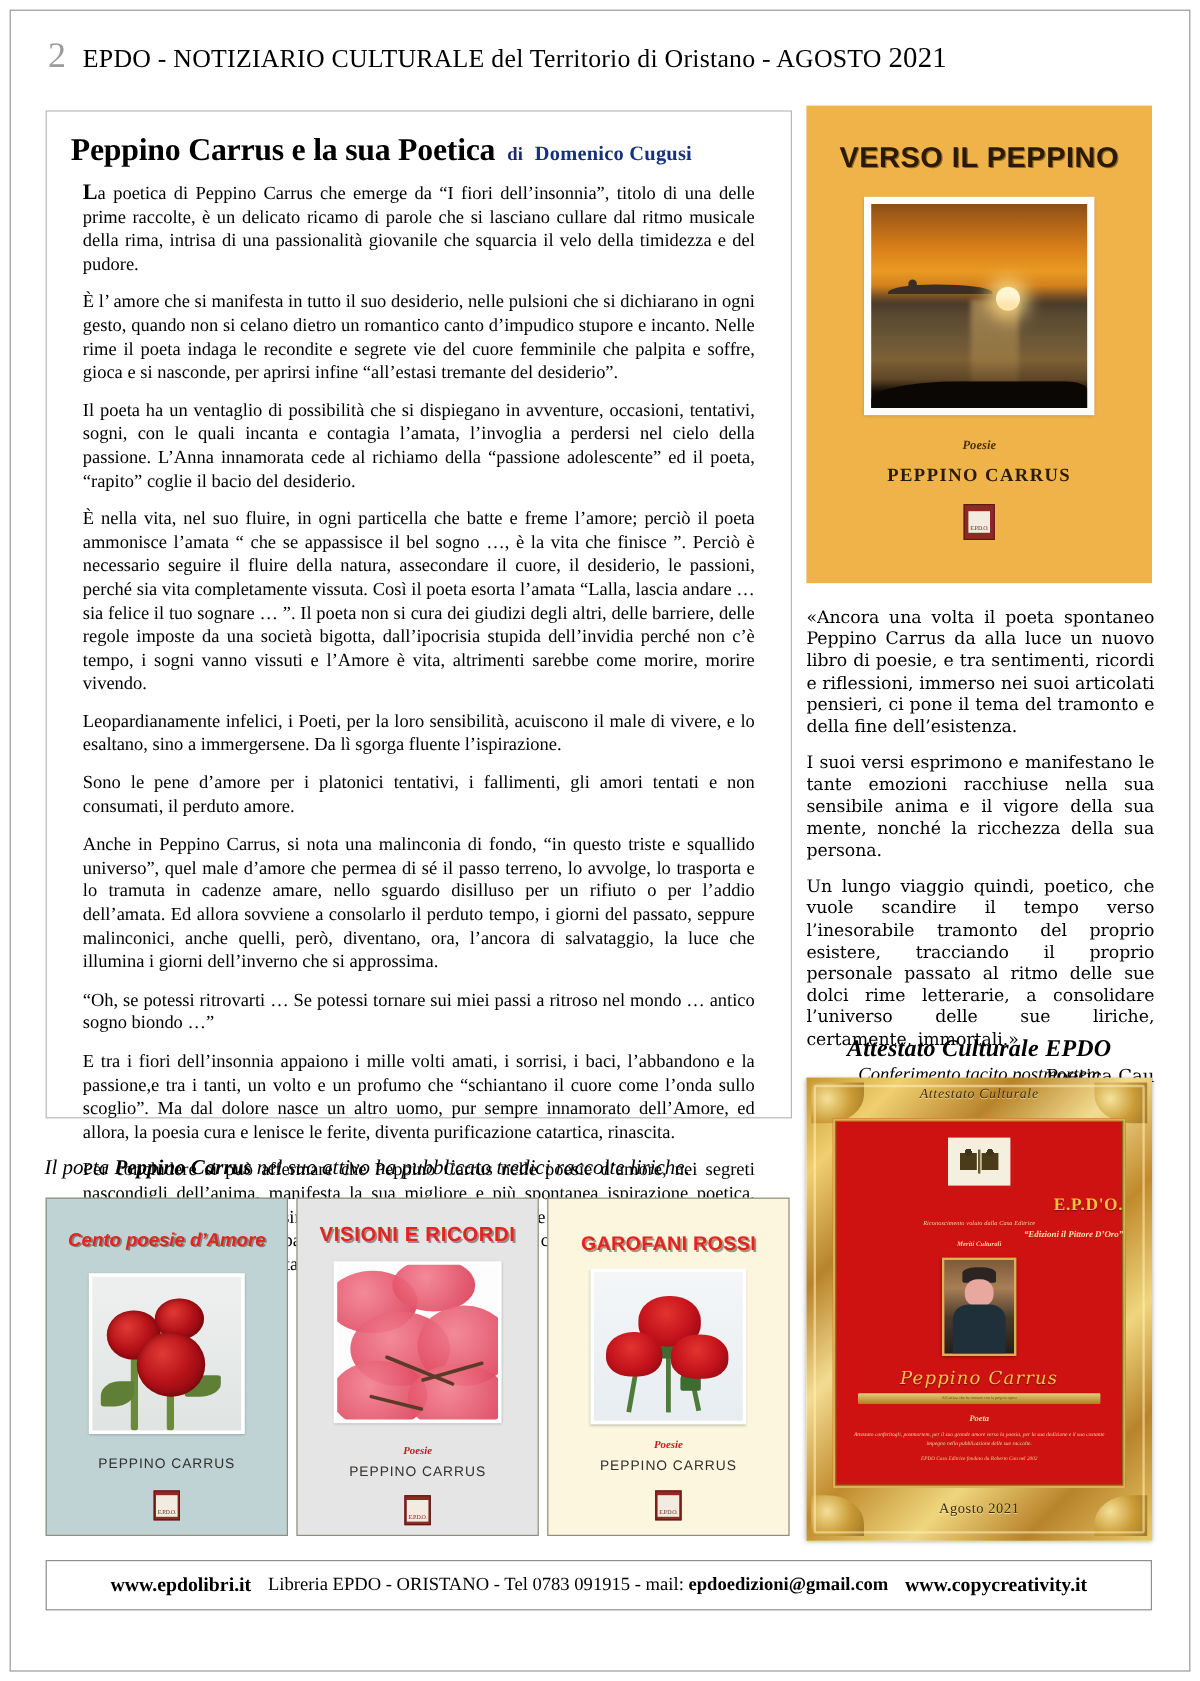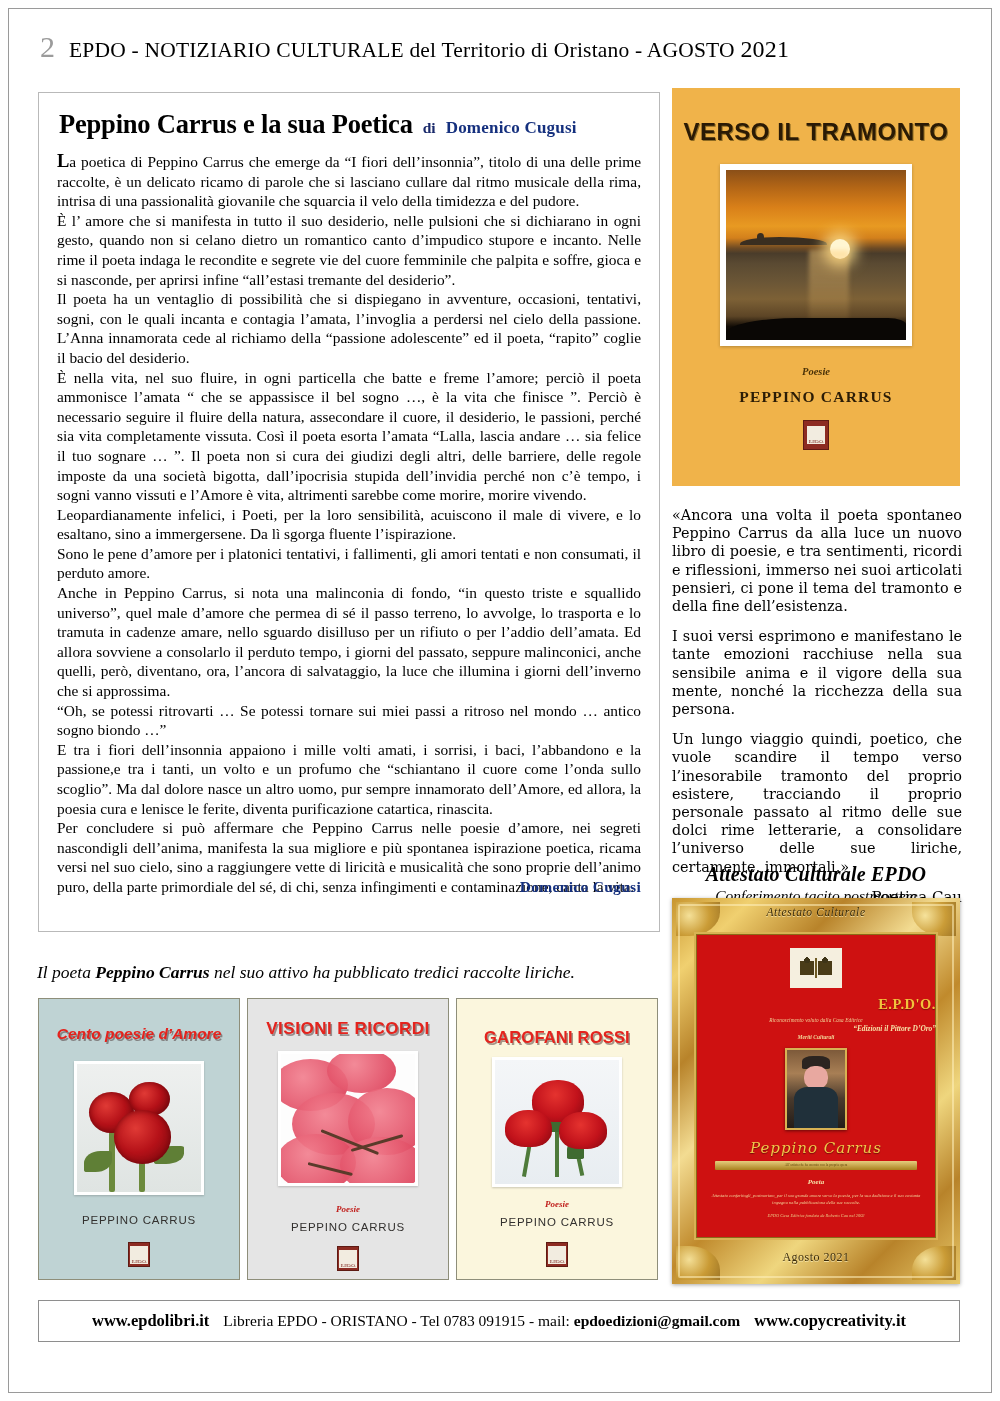--- a/index.html
+++ b/index.html
@@ -41,21 +41,21 @@
   .art-title-row{
     display:flex; align-items:baseline; gap:10px; margin:2px 0 12px 2px;
   }
   .art-title{
     font-size:26.5px; font-weight:bold; letter-spacing:-.2px;
   }
   .art-by-di{ font-size:15.5px; color:#1a2a6b; font-weight:bold; }
   .art-author{ font-size:17px; color:#15307e; font-weight:bold; letter-spacing:.2px; }
 
   .body-col p{
-    margin:0;
+    margin:12px;
     font-size:15.4px;
     line-height:19.6px;
     text-align:justify;
     text-justify:inter-word;
     hyphens:none;
   }
   .body-col p .dropinit{ font-size:18.5px; font-weight:bold; }
   .sig{
     margin-top:-19px;
     text-align:right;
@@ -452,21 +452,21 @@
     <p>Sono le pene d’amore per i platonici tentativi, i fallimenti, gli amori tentati e non consumati, il perduto amore.</p>
     <p>Anche in Peppino Carrus, si nota una malinconia di fondo, “in questo triste e squallido universo”, quel male d’amore che permea di sé il passo terreno, lo avvolge, lo trasporta e lo tramuta in cadenze amare, nello sguardo disilluso per un rifiuto o per l’addio dell’amata. Ed allora sovviene a consolarlo il perduto tempo, i giorni del passato, seppure malinconici, anche quelli, però, diventano, ora, l’ancora di salvataggio, la luce che illumina i giorni dell’inverno che si approssima.</p>
     <p>“Oh, se potessi ritrovarti … Se potessi tornare sui miei passi a ritroso nel mondo … antico sogno biondo …”</p>
     <p>E tra i fiori dell’insonnia appaiono i mille volti amati, i sorrisi, i baci, l’abbandono e la passione,e tra i tanti, un volto e un profumo che  “schiantano il cuore come l’onda sullo scoglio”. Ma dal dolore nasce un altro uomo, pur sempre innamorato dell’Amore, ed allora, la poesia cura e lenisce le ferite, diventa purificazione catartica, rinascita.</p>
     <p> Per concludere si può affermare che Peppino Carrus nelle poesie d’amore, nei segreti nascondigli dell’anima, manifesta la sua migliore e più spontanea ispirazione poetica, ricama   versi nel suo cielo, sino a raggiungere vette di liricità e musicalità che sono proprie  dell’animo puro, della parte primordiale del sé, di chi, senza infingimenti e contaminazione, canta la vita.</p>
     <div class="sig">Domenico  Cugusi</div>
   </div>
 </div>
 
 <div class="cover-tramonto">
-  <div class="ct-title">VERSO IL TRAMONTO</div>
+  <div class="ct-title">VERSO IL PEPPINO</div>
   <div class="ct-photo-wrap">
     <div class="ct-photo">
       <div class="ct-island"></div>
       <div class="ct-islet"></div>
       <div class="ct-sun"></div>
       <div class="ct-glitter"></div>
       <div class="ct-beach"></div>
     </div>
   </div>
   <div class="ct-poesie2">Poesie</div>

